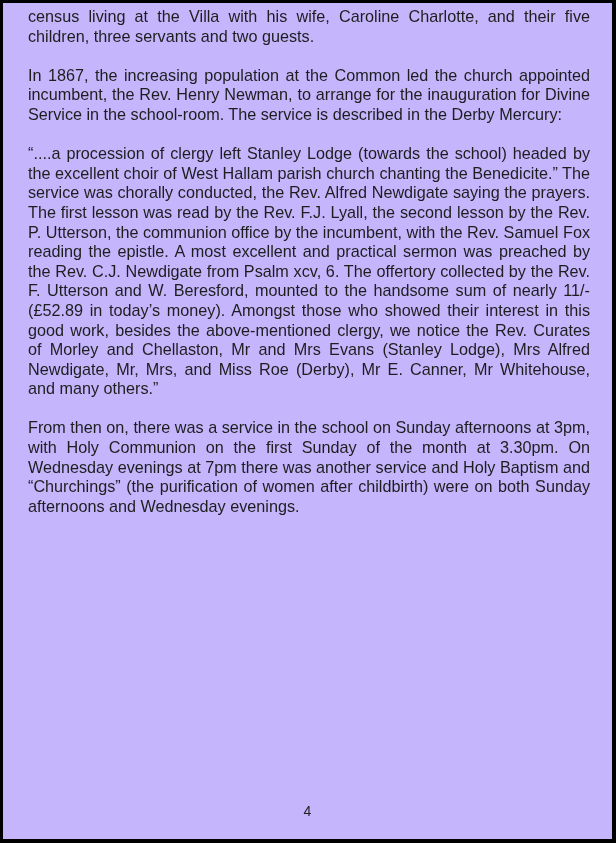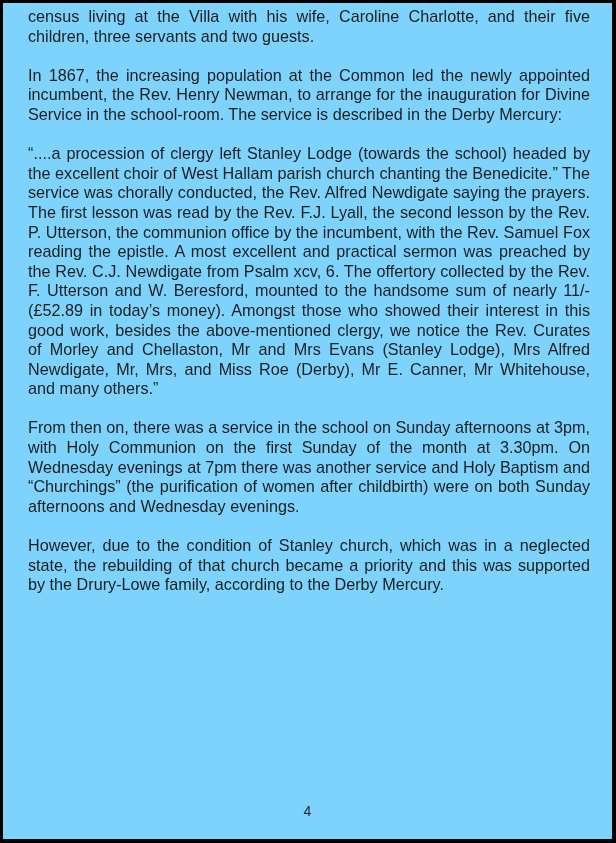--- a/index.html
+++ b/index.html
@@ -12,21 +12,21 @@
       height: 843px;
       position: relative;
       overflow: hidden;
     }
     .page {
       position: absolute;
       left: 3px;
       top: 3px;
       width: 609px;
       height: 836px;
-      background: #7dd3fc;
+      background: #c4b5fd;
     }
     .content {
       position: absolute;
       left: 25px;
       top: 4px;
       width: 562px;
       font-family: "Liberation Sans", sans-serif;
       font-size: 16.2px;
       line-height: 19.6px;
       color: #1e1e1e;
@@ -54,22 +54,21 @@
       color: #222;
     }
   </style>
 </head>
 <body>
 
 <div class="page">
   <div class="content">
     <p>census living at the Villa with his wife, Caroline Charlotte, and their five children, three servants and two guests.</p>
     <div class="gap"></div>
-    <p>In 1867, the increasing population at the Common led the newly appointed incumbent, the Rev. Henry Newman, to arrange for the inauguration for Divine Service in the school-room. The service is described in the Derby Mercury:</p>
+    <p>In 1867, the increasing population at the Common led the church appointed incumbent, the Rev. Henry Newman, to arrange for the inauguration for Divine Service in the school-room. The service is described in the Derby Mercury:</p>
     <div class="gap"></div>
     <p>“....a procession of clergy left Stanley Lodge (towards the school) headed by the excellent choir of West Hallam parish church chanting the Benedicite.” The service was chorally conducted, the Rev. Alfred Newdigate saying the prayers. The first lesson was read by the Rev. F.J. Lyall, the second lesson by the Rev. P. Utterson, the communion office by the incumbent, with the Rev. Samuel Fox reading the epistle. A most excellent and practical sermon was preached by the Rev. C.J. Newdigate from Psalm xcv, 6. The offertory collected by the Rev. F. Utterson and W. Beresford, mounted to the handsome sum of nearly 11/- (£52.89 in today’s money).  Amongst those who showed their interest in this good work, besides the above-mentioned clergy, we notice the Rev. Curates of Morley and Chellaston, Mr and Mrs Evans (Stanley Lodge), Mrs Alfred Newdigate, Mr, Mrs, and Miss Roe (Derby), Mr E. Canner, Mr Whitehouse, and many others.”</p>
     <div class="gap"></div>
     <p>From then on, there was a service in the school on Sunday afternoons at 3pm, with Holy Communion on the first Sunday of the month at 3.30pm. On Wednesday evenings at 7pm there was another service and Holy Baptism and “Churchings” (the purification of women after childbirth) were on both Sunday afternoons and Wednesday evenings.</p>
     <div class="gap"></div>
-    <p>However, due to the condition of Stanley church, which was in a neglected state, the rebuilding of that church became a priority and this was supported by the Drury-Lowe family, according to the Derby Mercury.</p>
   </div>
   <div class="page-number">4</div>
 </div>
 
 </body></html>

